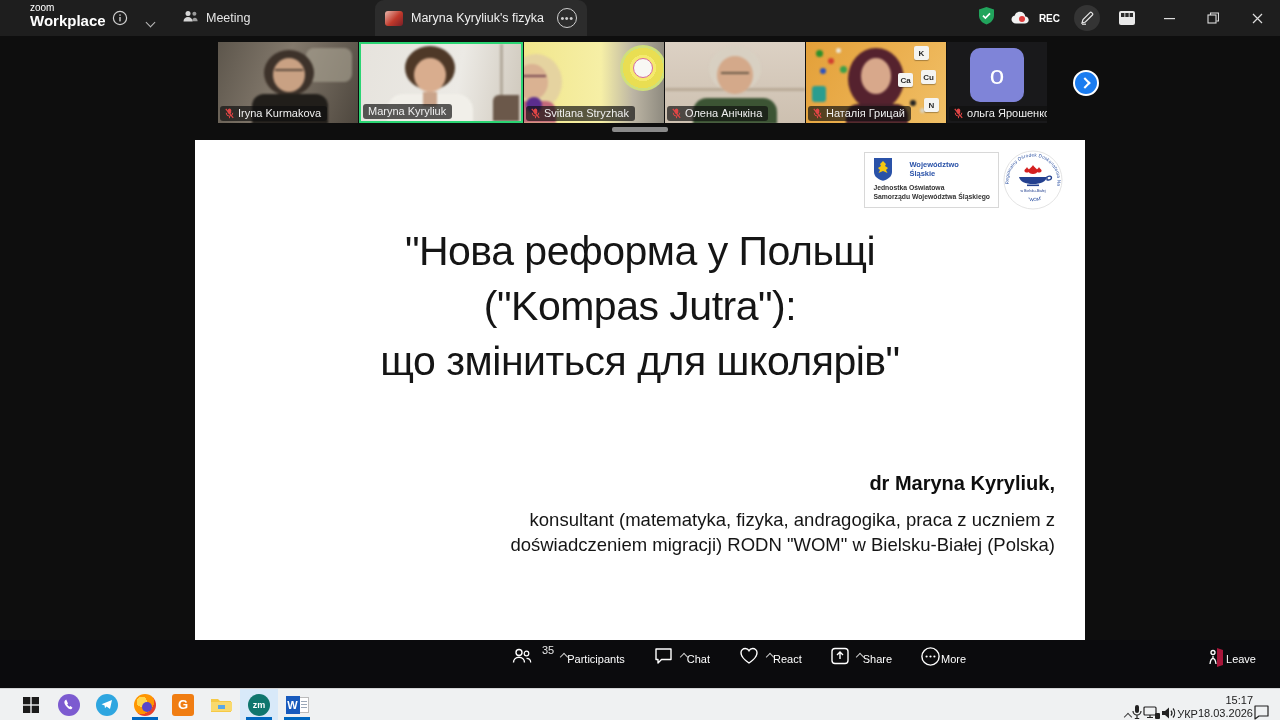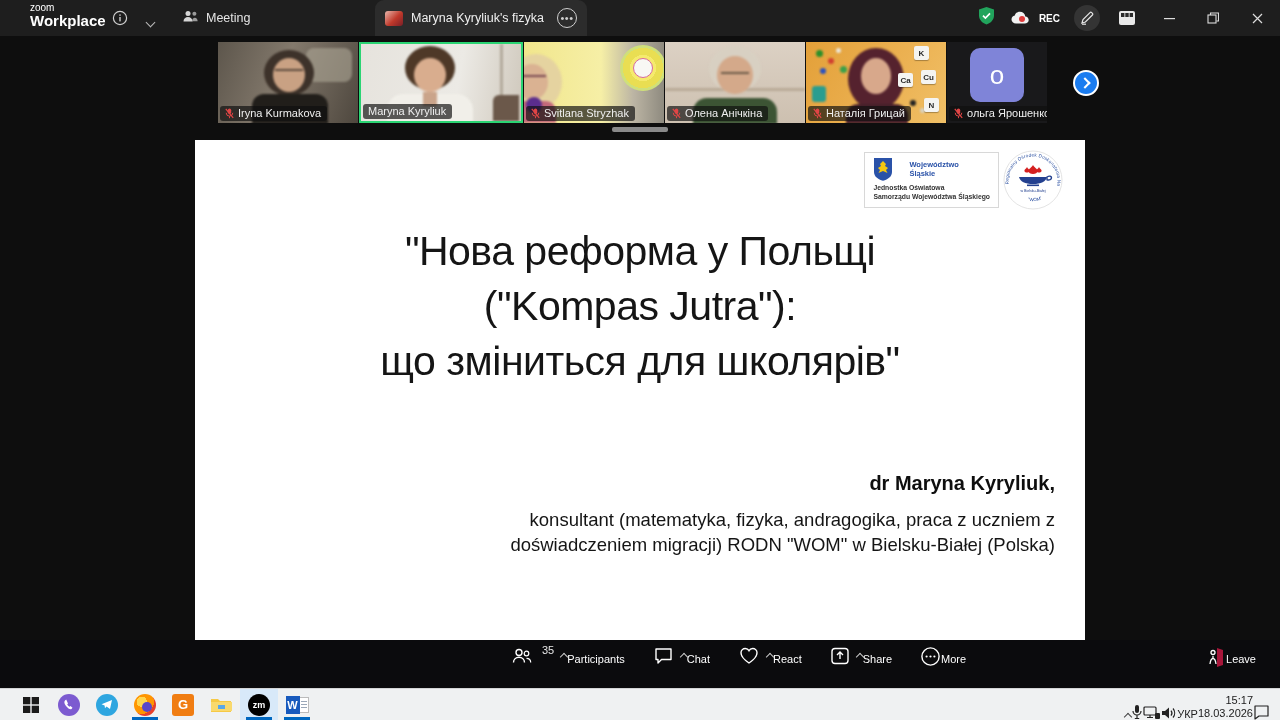--- a/index.html
+++ b/index.html
@@ -461,21 +461,21 @@
       <div style="width:22px;height:22px;background:#f07d12;border-radius:3px;display:flex;align-items:center;justify-content:center;color:#fff;font-weight:700;font-size:13px;">G</div>
     </div>
     <div class="tk-cell">
       <svg width="22" height="18" viewBox="0 0 22 18">
           <path d="M1 3h7l2 2h11v11H1z" fill="#f6c945"></path>
           <path d="M1 6h21v9H1z" fill="#f9d96d"></path>
           <rect x="8" y="9" width="7" height="4" fill="#5aa7e8"></rect>
         </svg>
     </div>
     <div class="tk-cell hl">
-      <div class="circle-ico" style="width:22px;height:22px;background:#000000;color:#fff;font-weight:700;font-size:9px;">zm</div>
+      <div class="circle-ico" style="width:22px;height:22px;background:#0f766e;color:#fff;font-weight:700;font-size:9px;">zm</div>
       <div class="tk-under"></div>
     </div>
     <div class="tk-cell">
       <div style="display:flex;align-items:center;">
         <div style="width:14px;height:18px;background:#185abd;color:#fff;font-weight:700;font-size:11px;display:flex;align-items:center;justify-content:center;">W</div>
         <div style="width:9px;height:16px;background:#fff;border:1px solid #bbb;border-left:none;display:flex;flex-direction:column;justify-content:center;gap:2px;padding:0 1px;">
           <div style="height:1px;background:#9aa7b8;"></div>
             <div style="height:1px;background:#9aa7b8;"></div>
             <div style="height:1px;background:#9aa7b8;"></div>
         </div>

